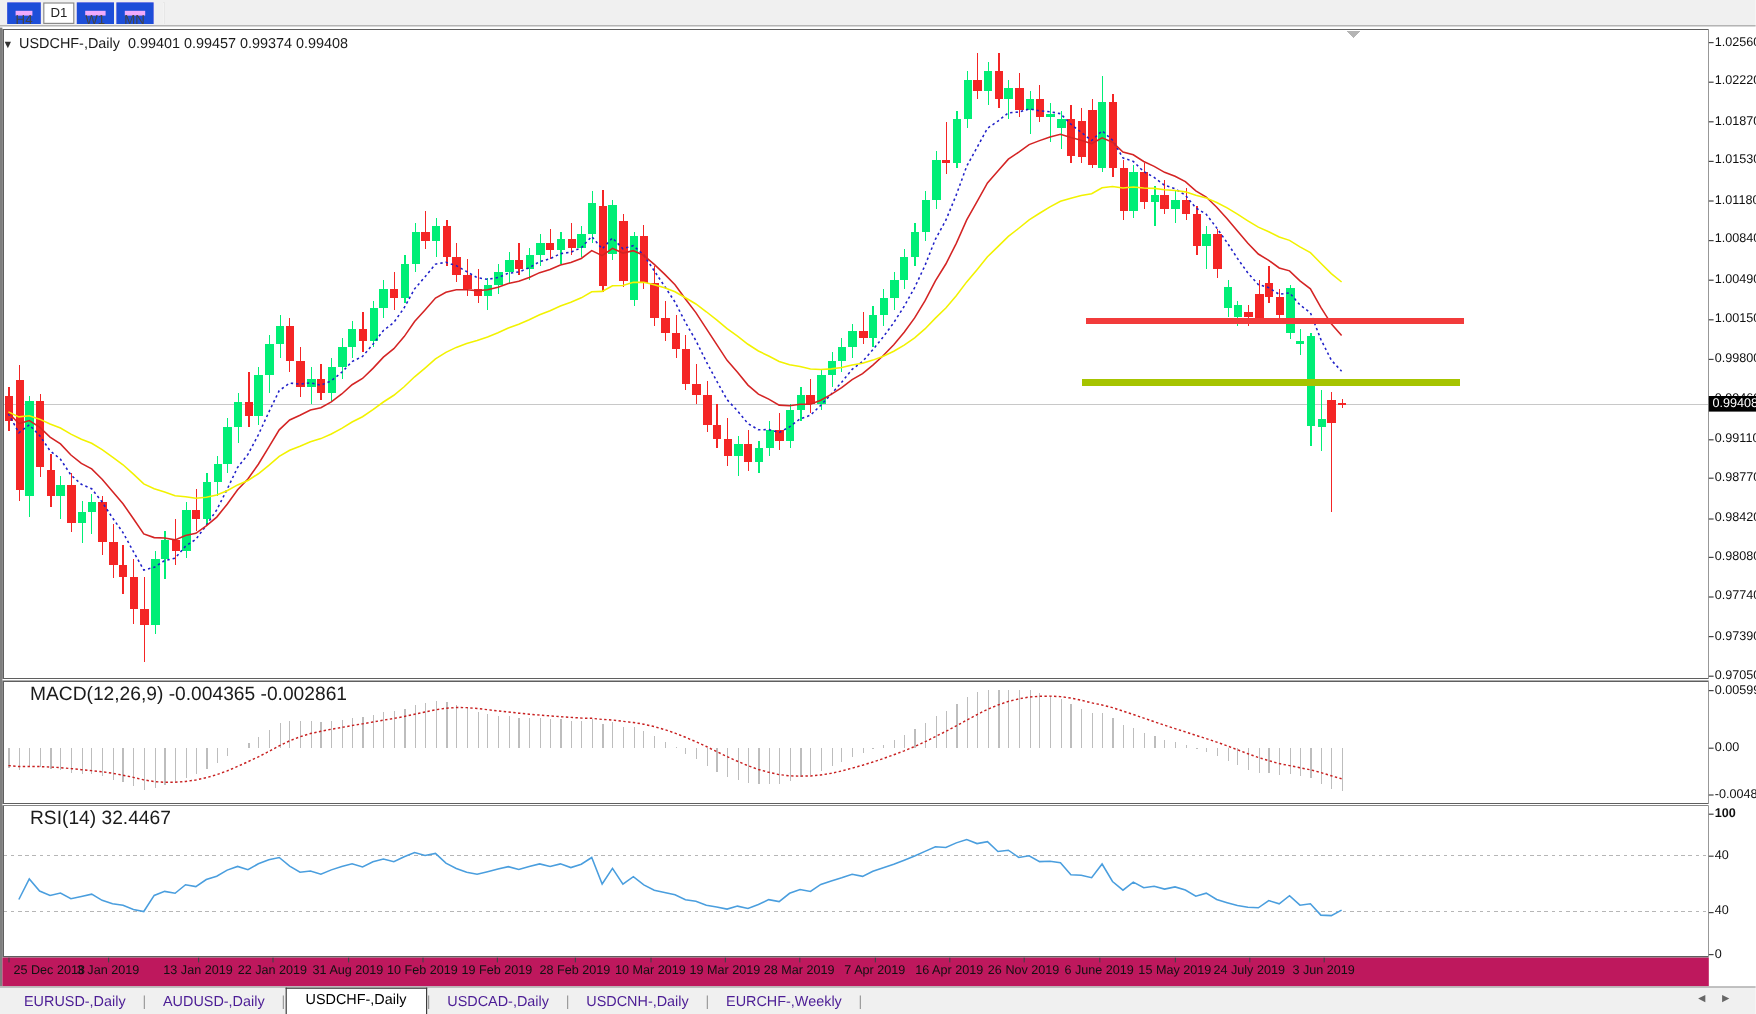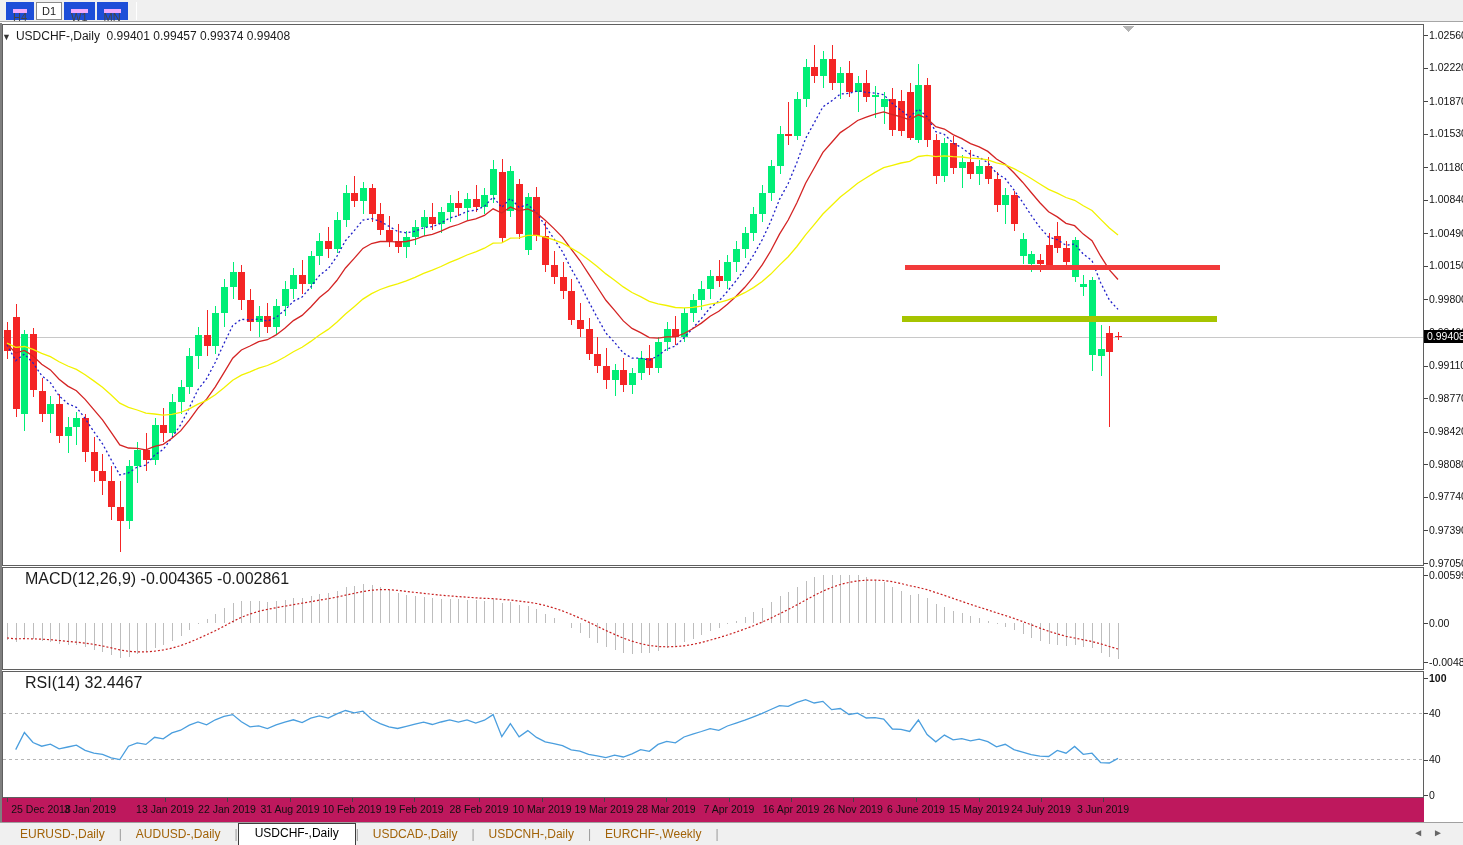--- a/index.html
+++ b/index.html
@@ -24,21 +24,21 @@
   #axis-col{position:absolute;left:1424px;top:24px;width:39px;height:774px;background:#fff;}
   .ax-tick{position:absolute;left:0;width:4px;height:1px;background:#444;}
   .ax-lbl{position:absolute;left:5px;font-size:10.5px;color:#111;white-space:nowrap;}
   .price-box{position:absolute;left:0;background:#000;color:#fff;font-size:10.5px;
     padding:0 3px 1px 3px;z-index:6;}
   #date-axis{position:absolute;left:2px;top:798px;width:1422px;height:24px;background:#be185d;overflow:hidden;}
   .dt-tick{position:absolute;top:0;width:1px;height:4px;background:#444;}
   .dt-lbl{position:absolute;top:5px;width:74px;text-align:center;font-size:10.5px;color:#111;white-space:nowrap;}
   .tabbar{position:absolute;left:0;top:822px;width:1463px;height:23px;background:#f0f0f0;
     border-top:1px solid #a0a0a0;display:flex;align-items:flex-end;padding-left:6px;}
-  .tab{font-size:12px;color:#a16207;padding:3px 14px 4px 14px;cursor:default;white-space:nowrap;}
+  .tab{font-size:12px;color:#4c1d95;padding:3px 14px 4px 14px;cursor:default;white-space:nowrap;}
   .tab.active{background:#fff;color:#000;border:1px solid #3c3c3c;border-bottom:none;padding:2px 16px 5px 16px;}
   .tab-sep{color:#9a9a9a;font-size:12px;padding-bottom:4px;}
   .tab-arrows{position:absolute;right:10px;top:827px;font-size:10px;color:#666;letter-spacing:10px;}
 </style>
 </head>
 <body>
 
 <div class="toolbar" id="toolbar">
     <span class="tfbtn">H4</span>
     <span class="tfbtn active">D1</span>

